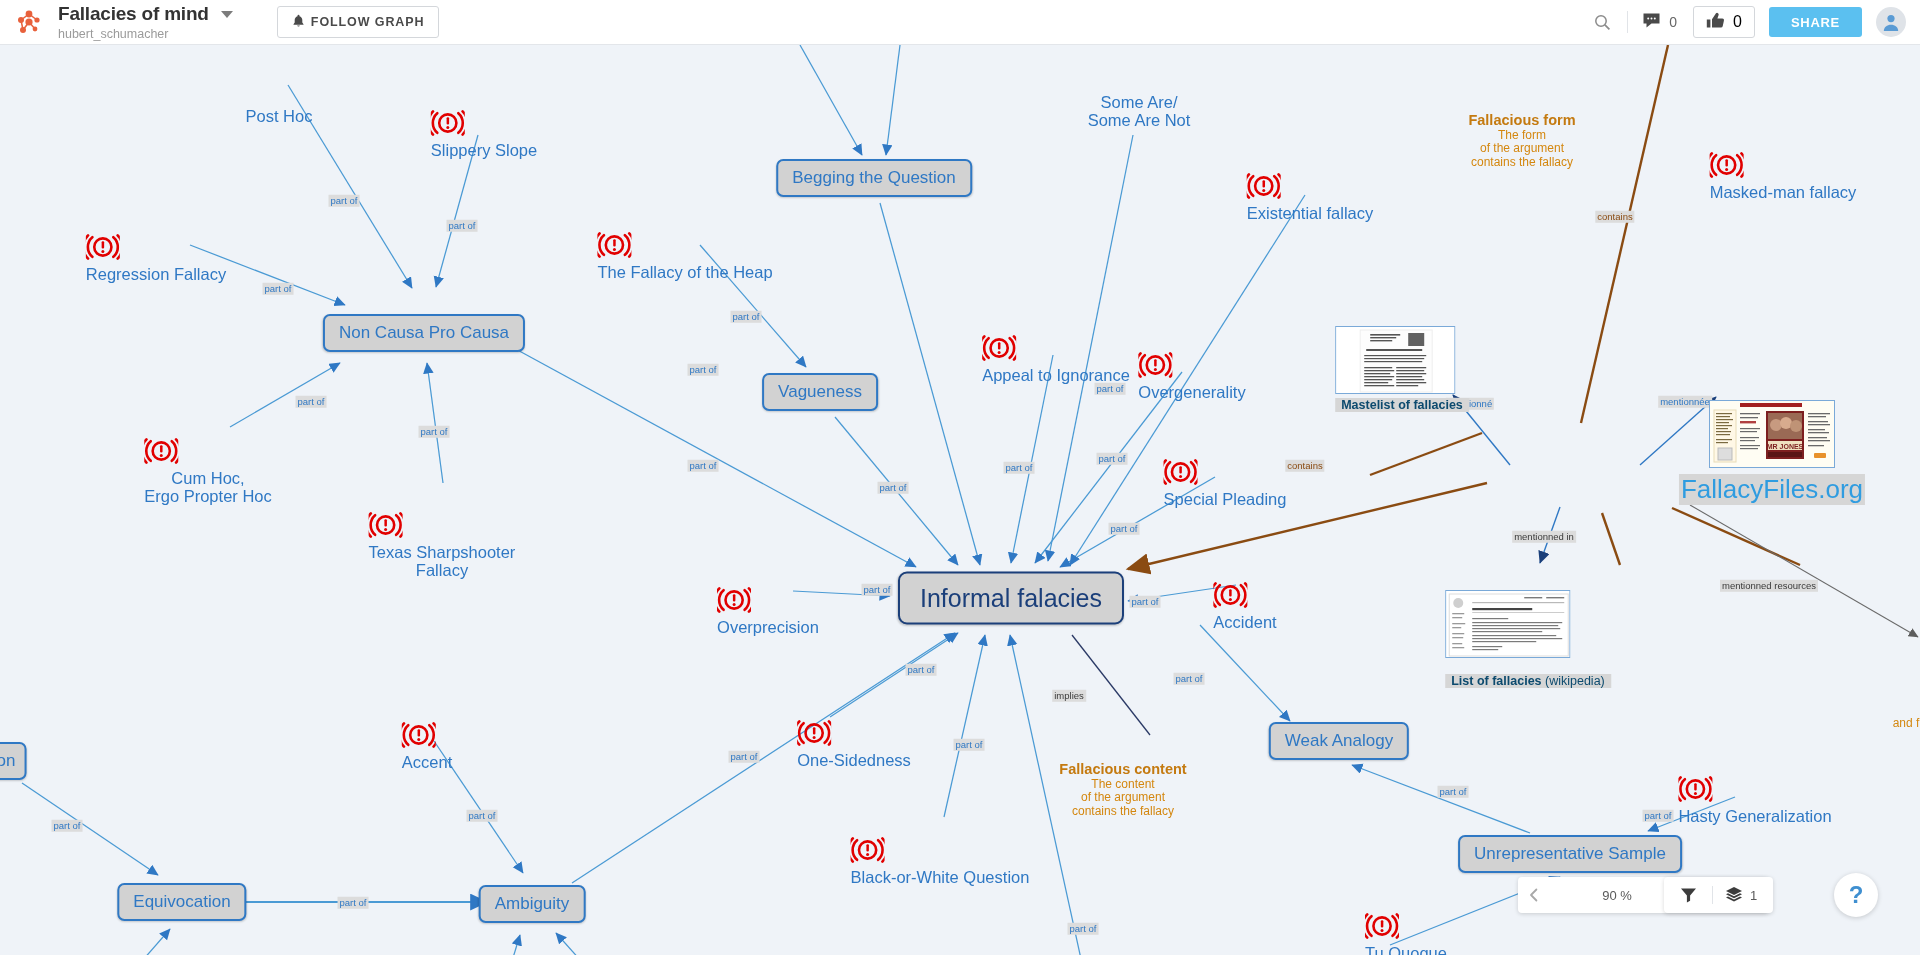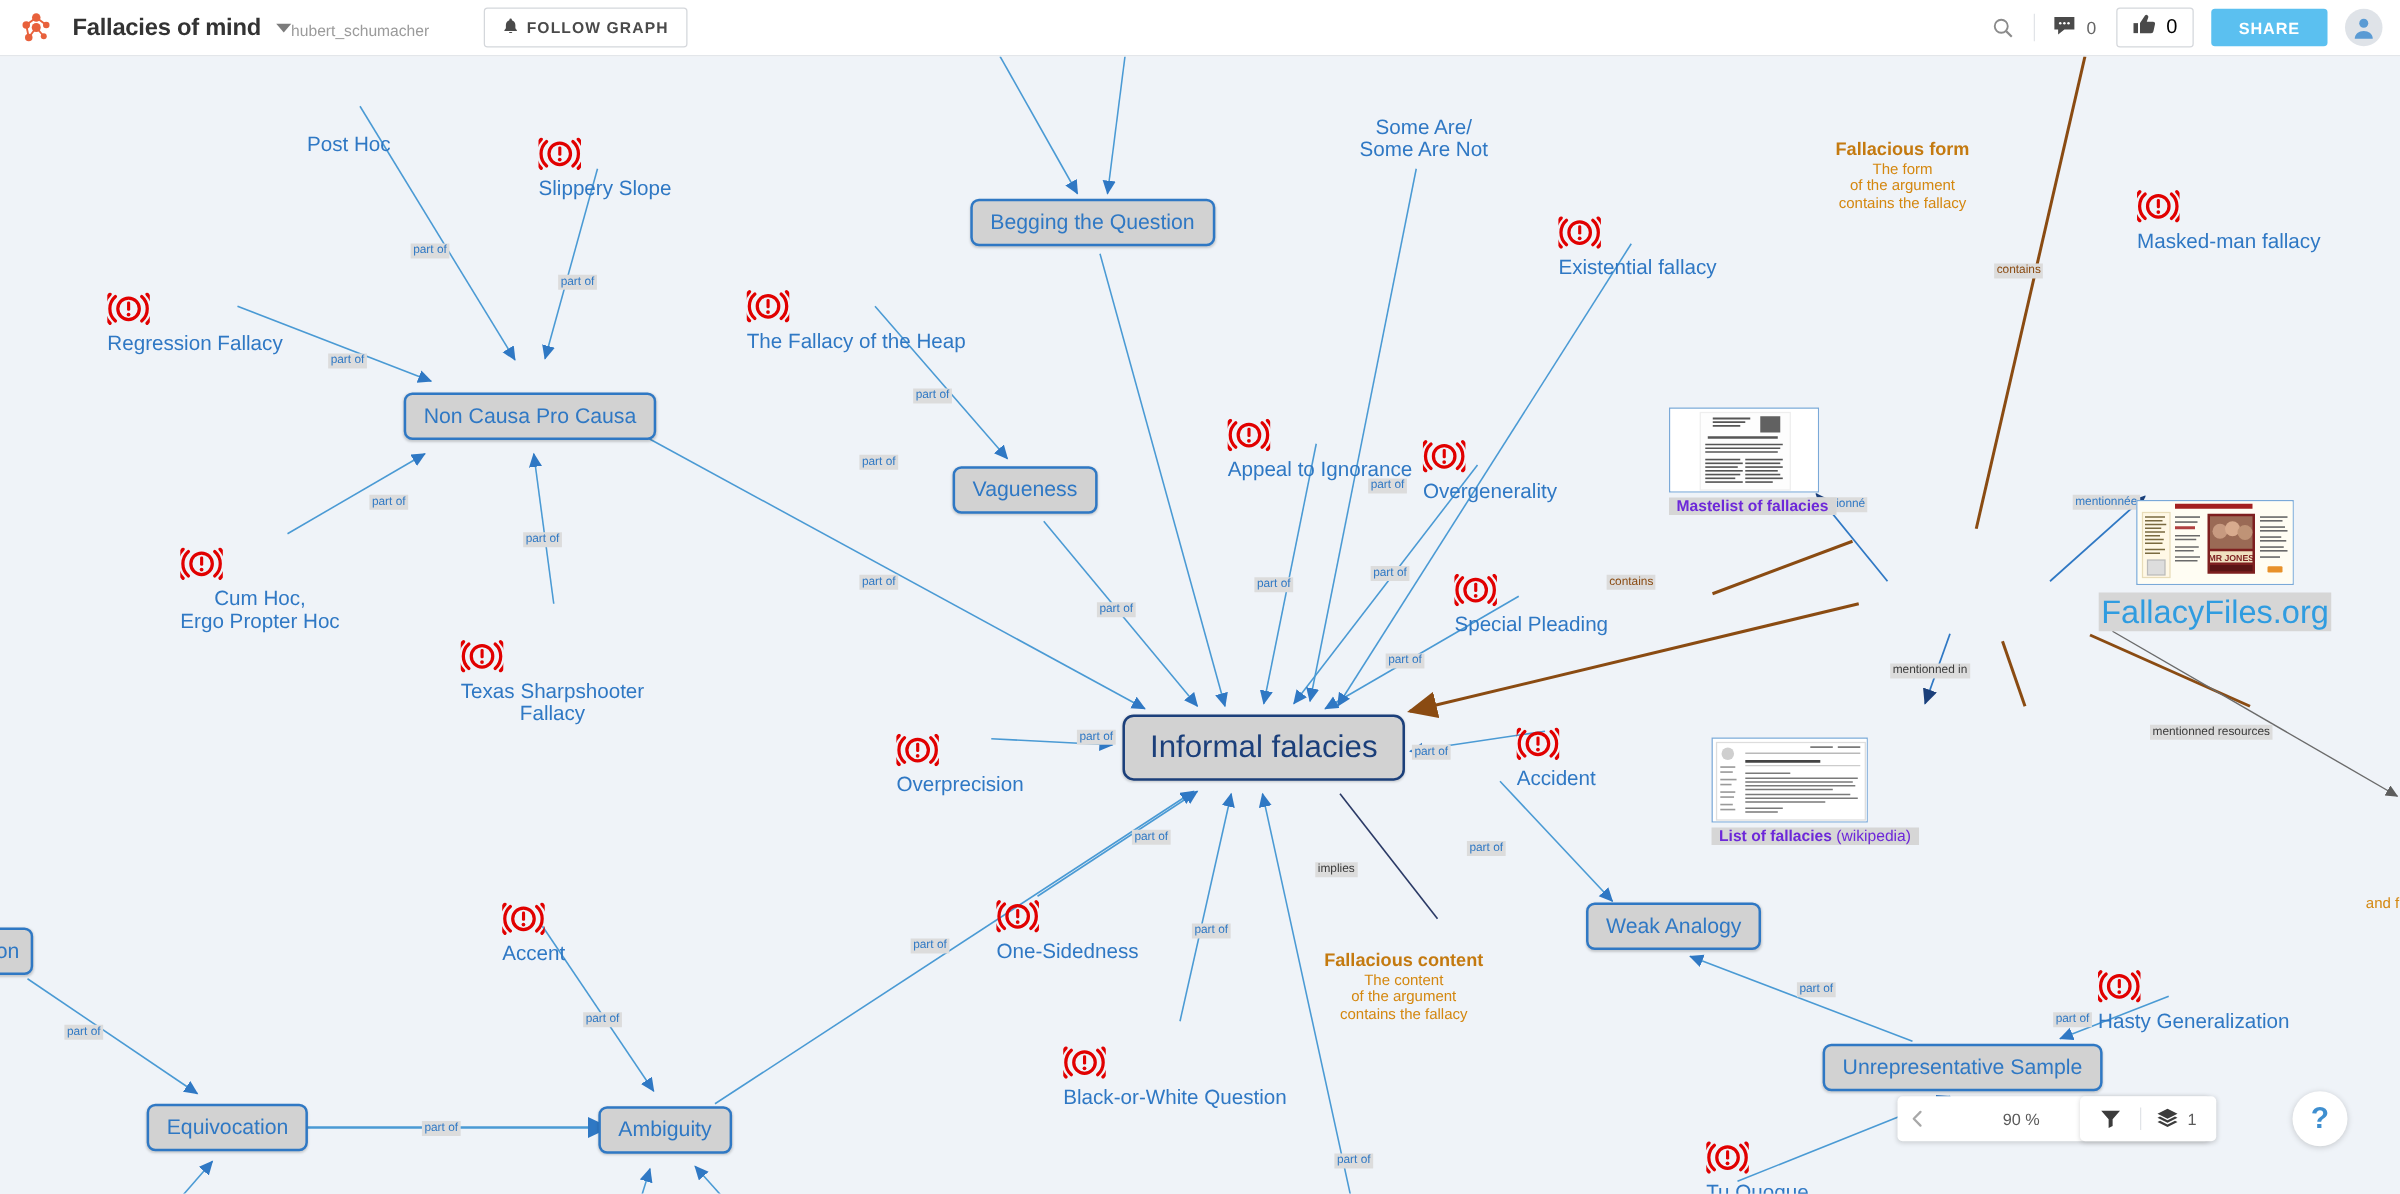--- a/index.html
+++ b/index.html
@@ -11,21 +11,21 @@
   }
 
   
   #topbar{
     position:absolute;left:0;top:0;width:1920px;height:45px;
     background:#ffffff;border-bottom:1px solid #e3e6ea;
     display:flex;align-items:center;z-index:50;
     box-sizing:border-box;
   }
   #logo{margin-left:14px;margin-right:14px;width:30px;height:30px;display:flex;align-items:center;justify-content:center;}
-  #titleblock{display:flex;justify-content:center;line-height:1;align-items:flex-end;}
+  #titleblock{display:flex;flex-direction:column;justify-content:center;line-height:1;}
   #graph-title{font-size:19px;font-weight:bold;color:#333;letter-spacing:-.2px;}
   #graph-title .caret{display:inline-block;margin-left:7px;border-left:6px solid transparent;border-right:6px solid transparent;border-top:7px solid #7c7c7c;vertical-align:middle;}
   #graph-owner{font-size:12.5px;color:#9b9b9b;margin-top:5px;}
   #follow-btn{
     margin-left:44px;height:30px;padding:0 14px;border:1px solid #d4d7db;border-radius:3px;
     background:#fff;color:#4a4a4a;font-size:12.5px;font-weight:bold;letter-spacing:.9px;
     display:flex;align-items:center;gap:6px;cursor:pointer;
   }
   #topbar-right{margin-left:auto;display:flex;align-items:center;gap:0;padding-right:14px;}
   .tb-icon{width:34px;height:34px;display:flex;align-items:center;justify-content:center;cursor:pointer;}
@@ -71,21 +71,21 @@
   .ecap.grey{color:#3a3a3a;}
 
   
   .ann{position:absolute;transform:translate(-50%,0);color:#d4870f;text-align:center;line-height:1.15;white-space:nowrap;cursor:pointer;}
   .ann .hd{font-weight:bold;font-size:14.5px;color:#c47a10;}
   .ann .bd{font-size:12px;}
 
   
   .media{position:absolute;transform:translate(-50%,0);display:flex;flex-direction:column;align-items:flex-start;cursor:pointer;}
   .media .thumb{background:#fff;border:1px solid #7aa9d8;box-sizing:border-box;overflow:hidden;position:relative;}
-  .media .cap{margin-top:4px;background:#d6d6d6;color:#6d28d9;font-size:12.5px;font-weight:bold;padding:0 6px;white-space:nowrap;}
+  .media .cap{margin-top:4px;background:#d6d6d6;color:#0c4a6e;font-size:12.5px;font-weight:bold;padding:0 6px;white-space:nowrap;}
   .media .cap span.plain{background:transparent;font-weight:normal;}
 
   .ffsite{position:absolute;transform:translate(-50%,0);background:#d6d6d6;color:#2f9ce0;font-size:26px;
           white-space:nowrap;cursor:pointer;padding:0 2px;}
 
   
   #zoomctl{position:absolute;left:1518px;top:877px;height:36px;background:#fff;border-radius:4px;
            display:flex;align-items:center;box-shadow:0 1px 4px rgba(0,0,0,.16);z-index:40;gap:41px;}
   #zoomctl .z-arrow{width:32px;height:36px;display:flex;align-items:center;justify-content:center;cursor:pointer;}
   #zoomctl .z-val{font-size:13px;color:#5a5a5a;padding:0 6px;min-width:40px;text-align:center;cursor:pointer;}
@@ -597,21 +597,21 @@
           <rect x="28" y="58" width="30" height="1.3"></rect>
             <rect x="60" y="58" width="22" height="1.3"></rect>
         </g>
       </svg>
     </div>
     <div class="cap">
       <span>Mastelist of fallacies</span>
     </div>
   </div>
 
-  <div class="media" style="left:1452px;top:545px;">
+  <div class="media" style="left:1528px;top:545px;gap:12px;">
     <div class="thumb" style="width:125px;height:68px;">
       <svg width="125" height="68" viewBox="0 0 125 68">
         <rect width="125" height="68" fill="#ffffff"></rect>
         <rect x="3" y="3" width="119" height="62" fill="#fff" stroke="#ddd"></rect>
         <circle cx="12" cy="12" r="5" fill="#cfcfcf"></circle>
         <g fill="#9a9a9a">
           <rect x="6" y="22" width="12" height="1.3"></rect>
             <rect x="6" y="26" width="10" height="1.3"></rect>
           <rect x="6" y="32" width="13" height="1.3"></rect>
             <rect x="6" y="36" width="9" height="1.3"></rect>

